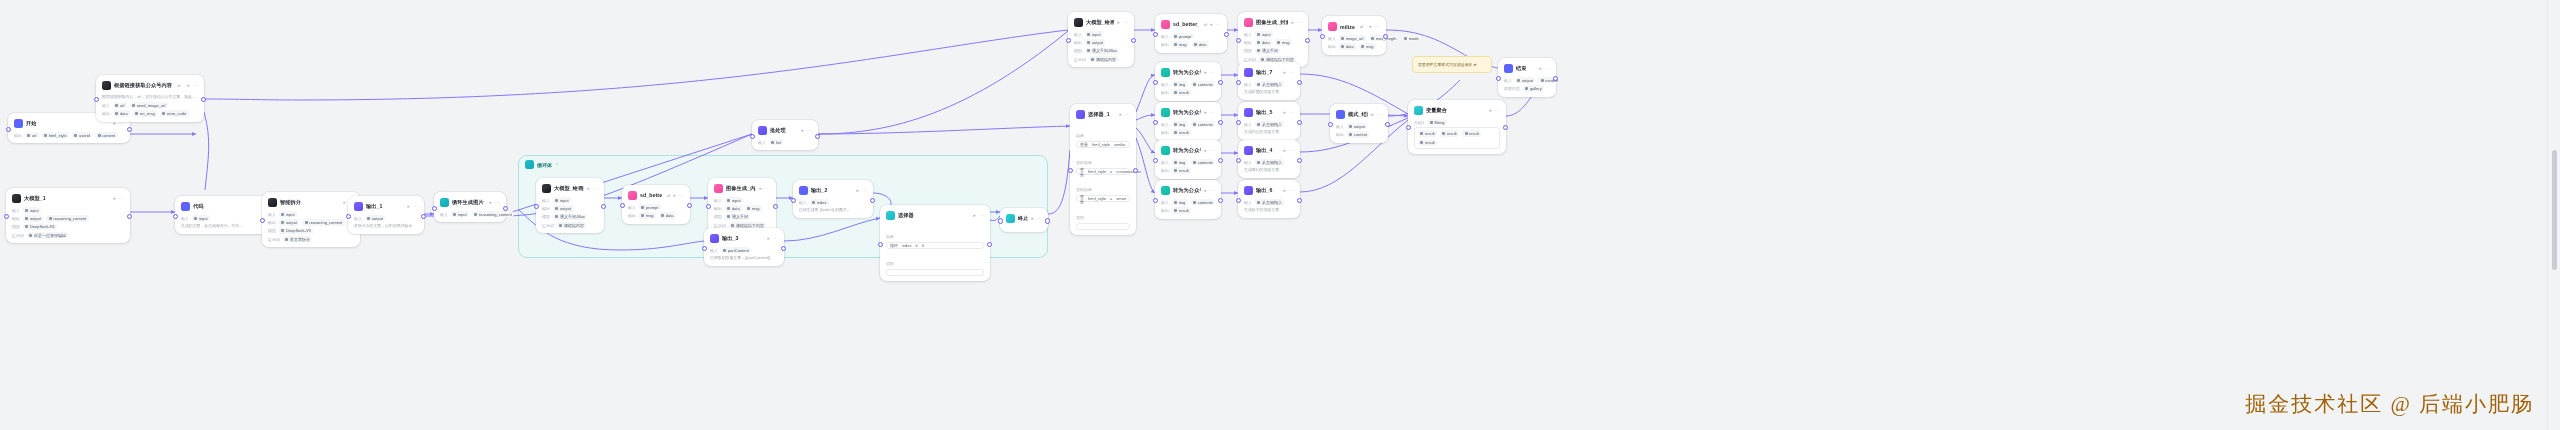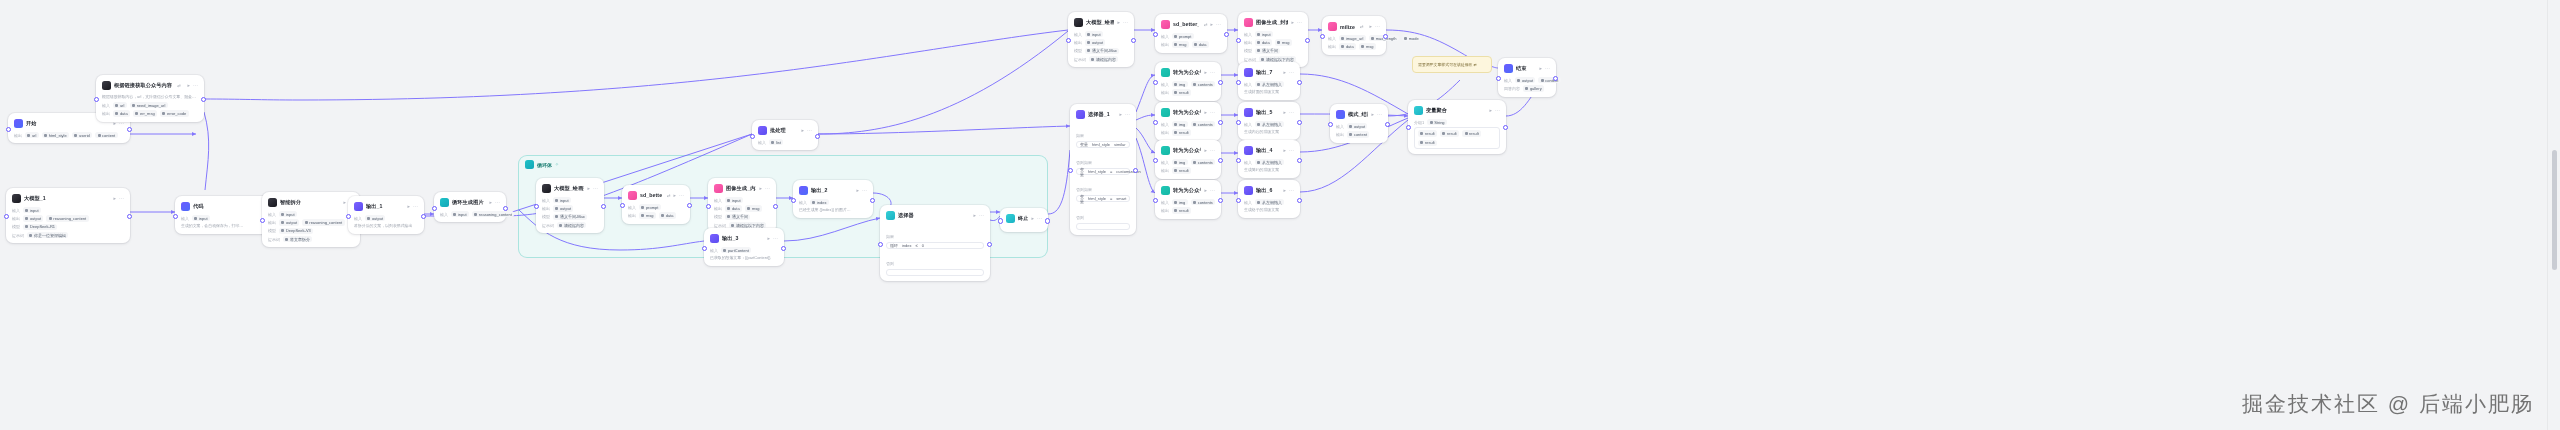--- a/index.html
+++ b/index.html
@@ -49,22 +49,22 @@
   .gtitle{font-size:5px;color:#147a6e;font-weight:700;}
   .gstar{font-size:4.5px;color:#6fc7bd;}
   .note{
     position:absolute;background:#fdf6dd;border:1px solid #ecdfa8;border-radius:4px;
     padding:4px 5px;box-sizing:border-box;font-size:3.9px;color:#7a6a33;line-height:1.85;
   }
   .sbox{flex:1;border:1px solid #e8eaf0;border-radius:3px;height:7px;display:flex;align-items:center;gap:4px;padding:0 3px;box-sizing:border-box;font-size:4px;color:#5b6170;}
   .agg .abox{border:1px solid #e8eaf0;border-radius:3px;padding:2px 3px;display:flex;gap:3px;flex-wrap:wrap;}
   .watermark{
     position:absolute;right:26px;bottom:12px;
-    font-size:21px;color:#737373;letter-spacing:2px;white-space:nowrap;
-    font-family:Liberation Sans, sans-serif;
+    font-size:21px;color:#a16207;letter-spacing:2px;white-space:nowrap;
+    font-family:Liberation Serif, serif;
   }
   .scrollbar{position:absolute;right:3px;top:150px;width:5px;height:120px;border-radius:3px;background:#c9ccd3;}
   .vline{position:absolute;top:0;bottom:0;width:1px;background:rgba(0,0,0,.045);}
 </style>
 </head>
 <body>
 
 <div id="canvas">
 
   <div class="group" style="left: 518px; top: 155px; width: 530px; height: 103px;">

